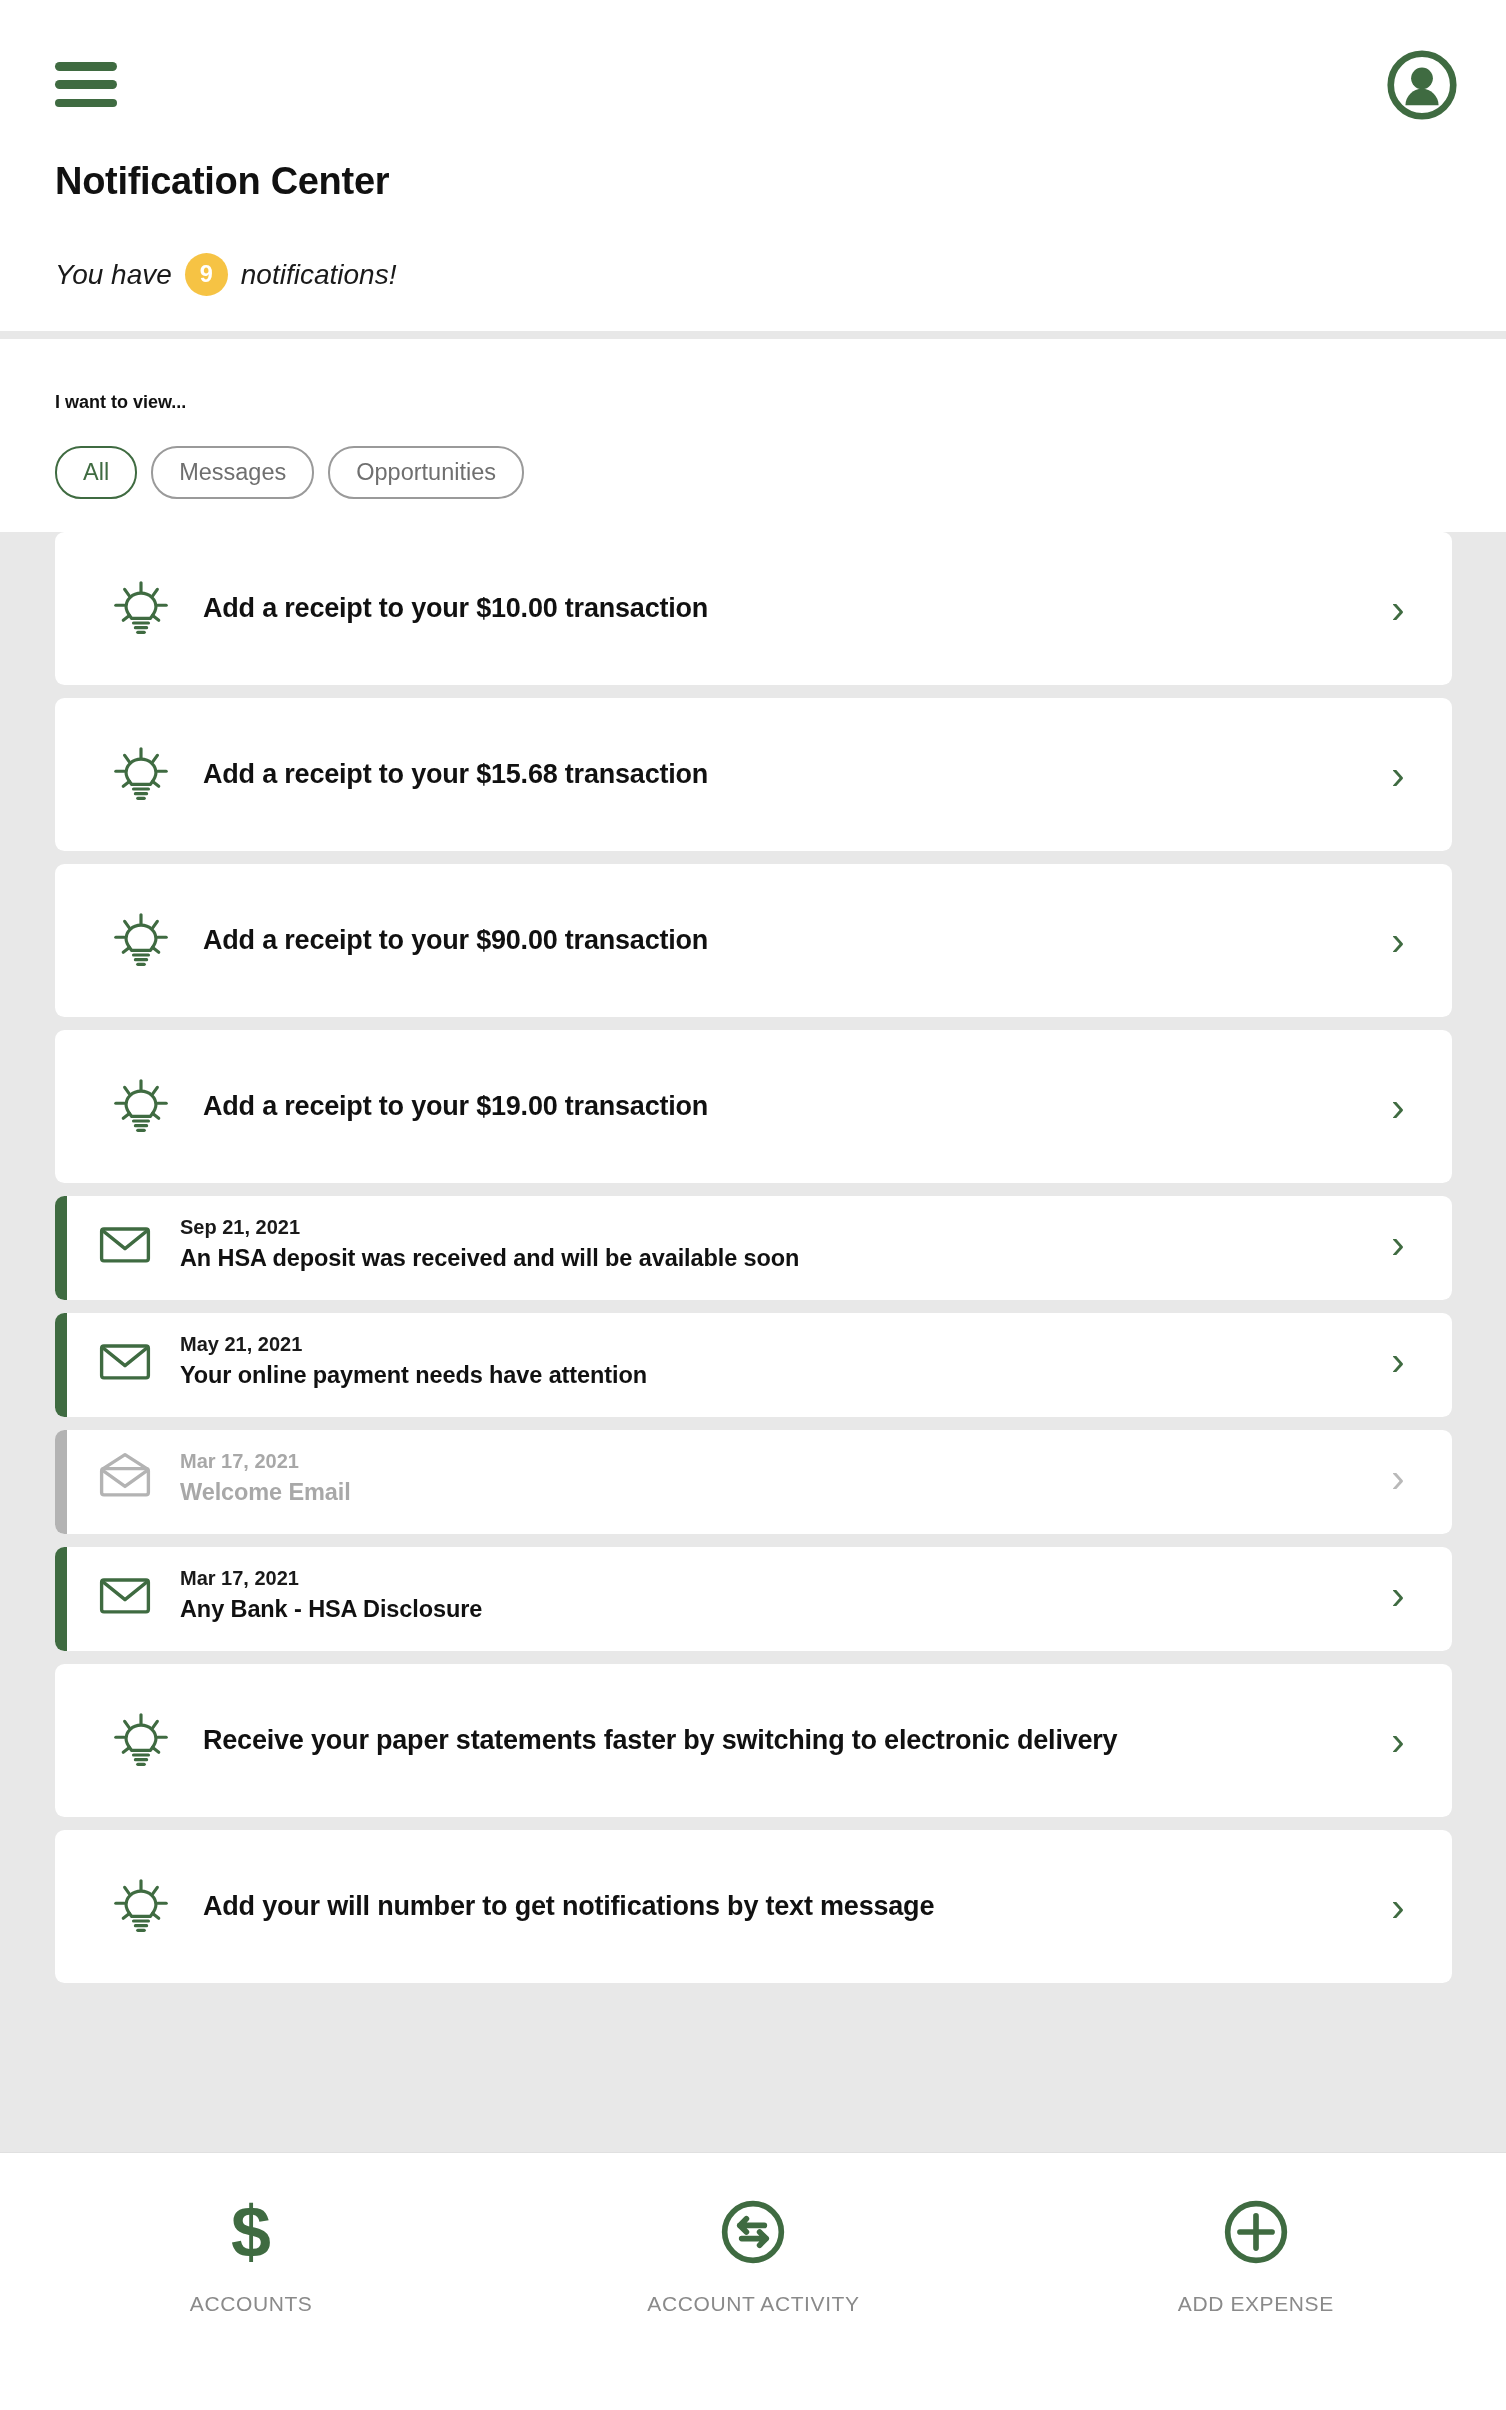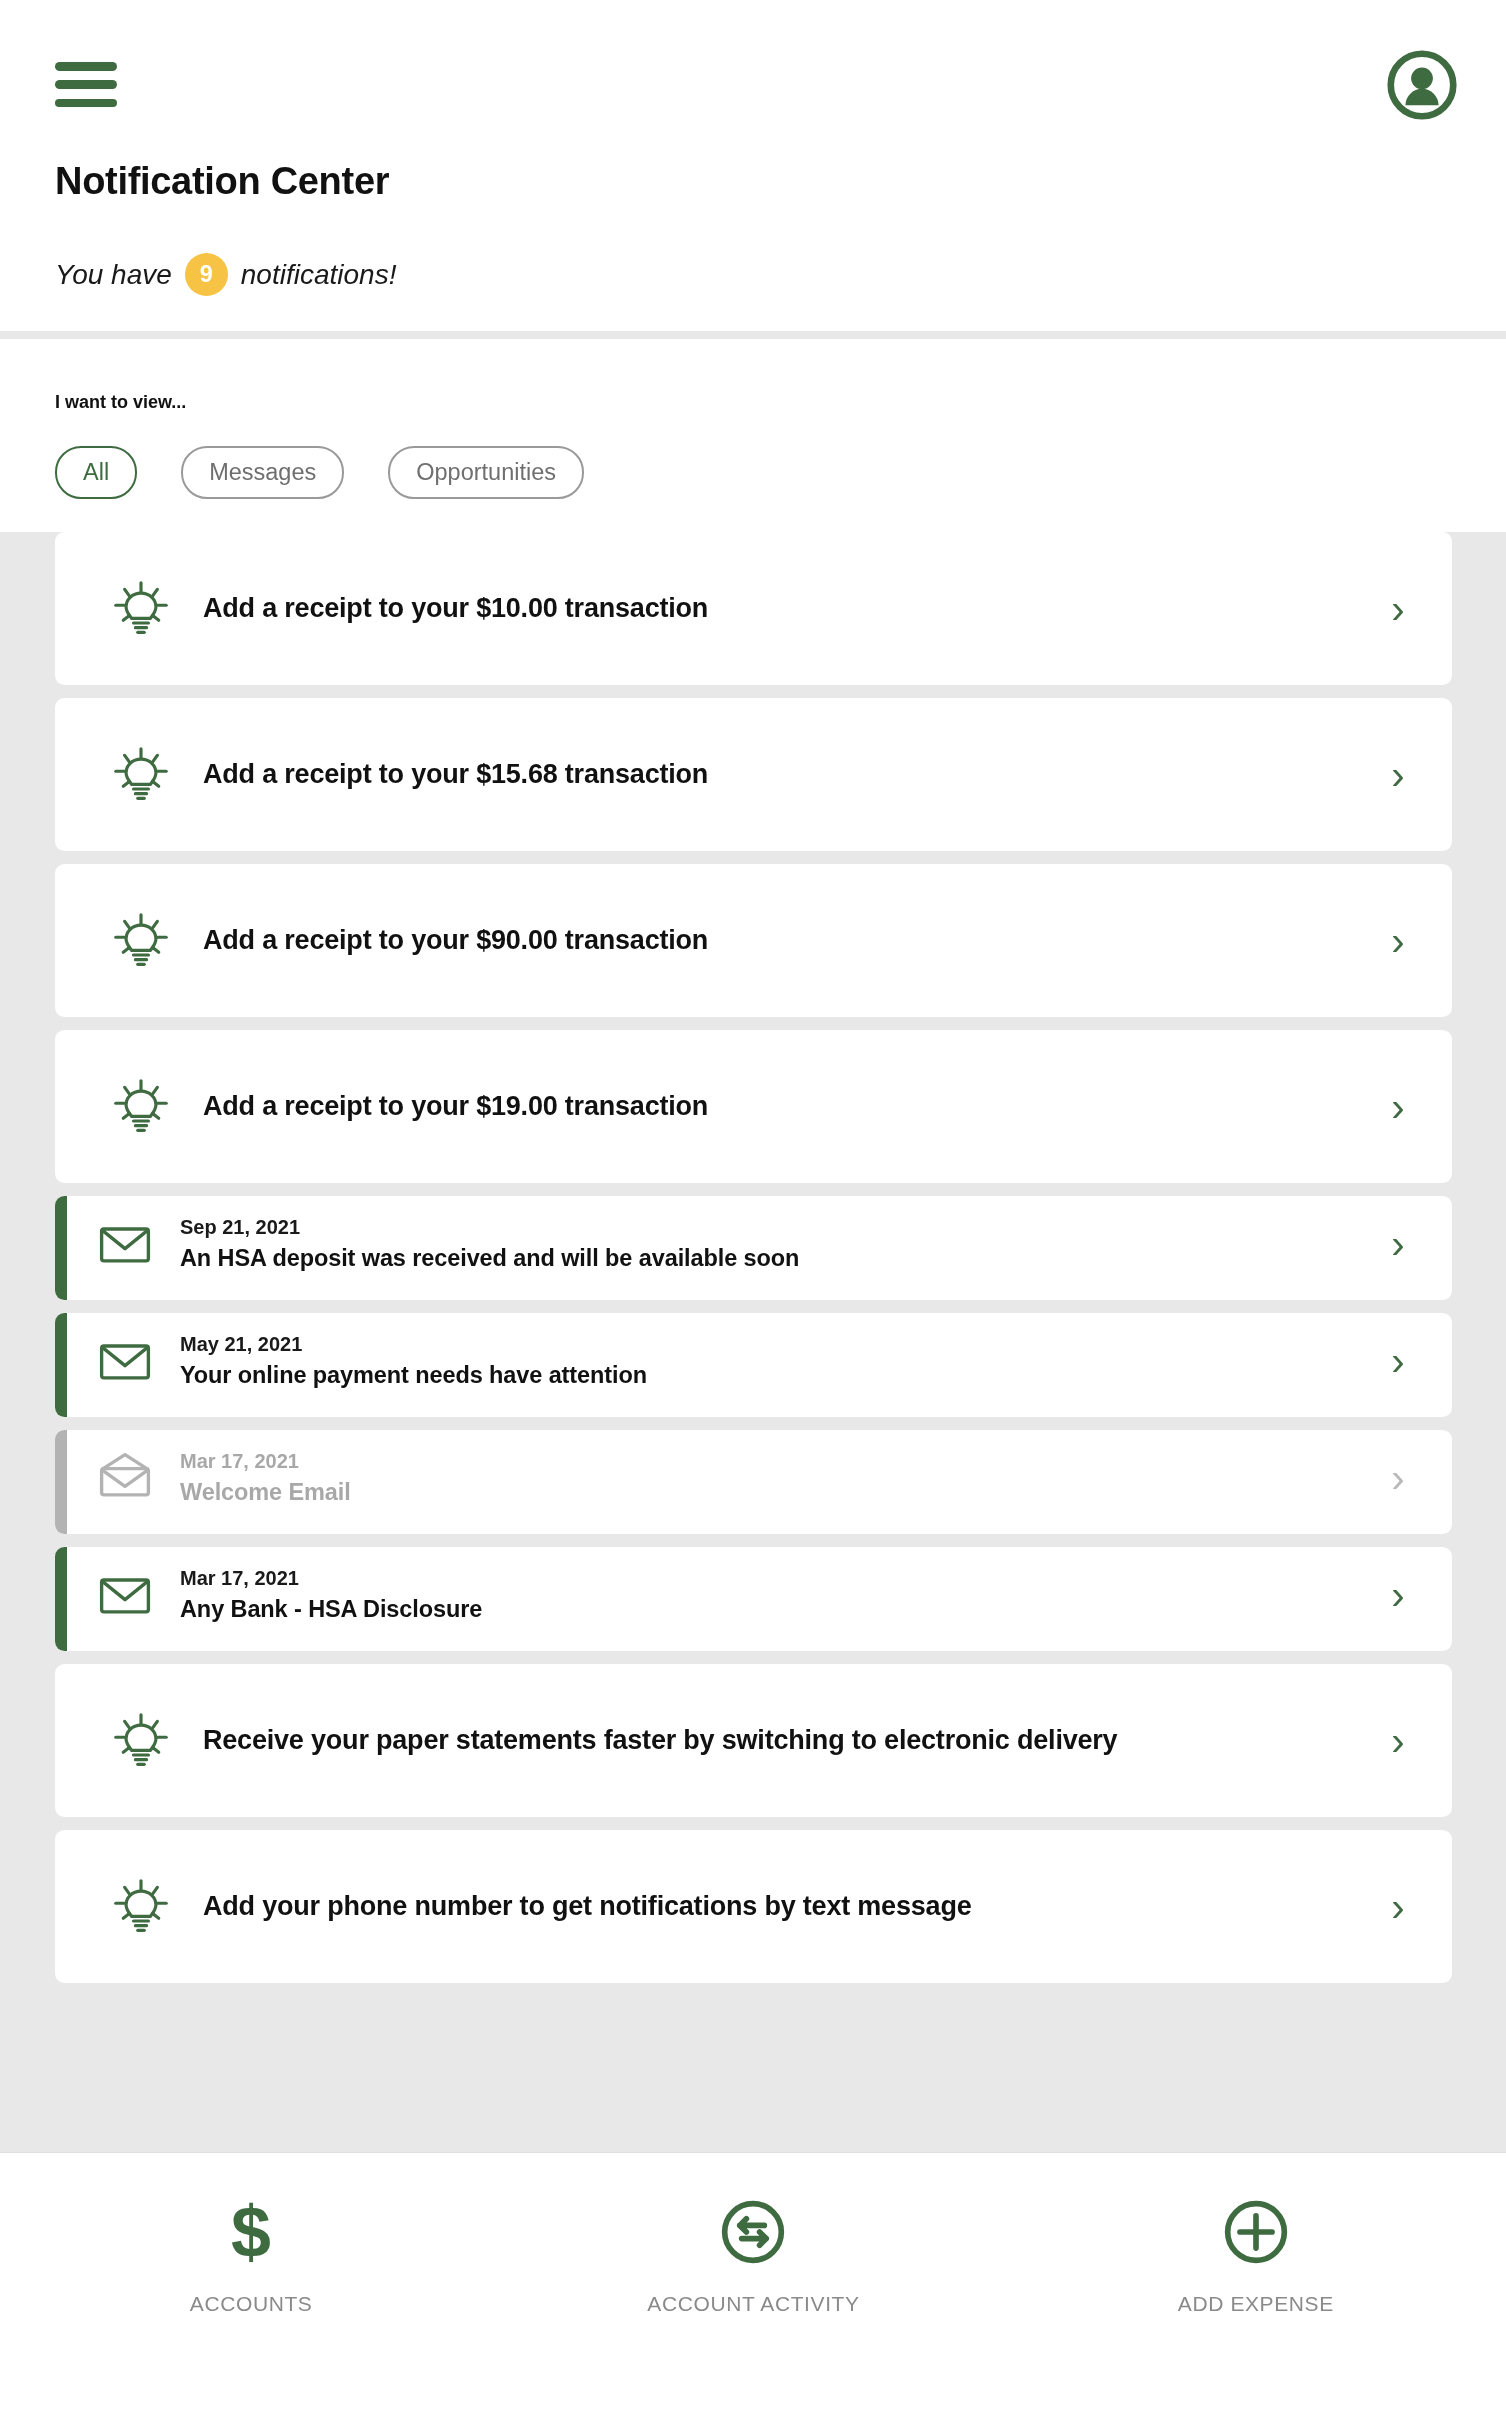--- a/index.html
+++ b/index.html
@@ -95,21 +95,21 @@
     position: absolute;
     left: 55px; top: 53px;
     font-size: 18px;
     font-weight: 700;
     color: #111111;
   }
   .chip-row {
     position: absolute;
     left: 55px; top: 107px;
     display: flex;
-    gap: 44px;
+    gap: 14px;
   }
   .chip {
     display: inline-flex;
     align-items: center;
     justify-content: center;
     height: 53px;
     padding: 0 26px;
     border-radius: 26px;
     border: 2.8px solid #9a9a9a;
     color: #6f6f6f;
@@ -432,21 +432,21 @@
       <line x1="57" y1="26" x2="48" y2="26"></line>
       <line x1="11" y1="42" x2="17.5" y2="37"></line>
       <line x1="49" y1="42" x2="42.5" y2="37"></line>
       <path d="M30 13 C20.5 13 14 20 14 27.5 C14 33 17.5 36.5 20 40 L40 40 C42.5 36.5 46 33 46 27.5 C46 20 39.5 13 30 13 Z"></path>
       <line x1="22" y1="45" x2="38" y2="45"></line>
       <line x1="24" y1="50" x2="36" y2="50"></line>
       <line x1="26.5" y1="55" x2="33.5" y2="55"></line>
     </g>
           </svg>
         </div>
-        <div class="card-title">Add your phone number to get notifications by text message</div>
+        <div class="card-title">Add your will number to get notifications by text message</div>
         <div class="chevron">›</div>
       </div>
     </div>
 
   <div class="bottom-nav" id="bottom-nav">
       <div class="nav-item">
         <span class="nav-icon"><svg viewBox="0 0 72 72" width="68" height="68" aria-hidden="true">
     <text x="36" y="62" text-anchor="middle" font-family="Liberation Sans, sans-serif" font-size="76" font-weight="700" fill="#3f6b41">$</text>
           </svg></span>
         <span class="nav-label">ACCOUNTS</span>

